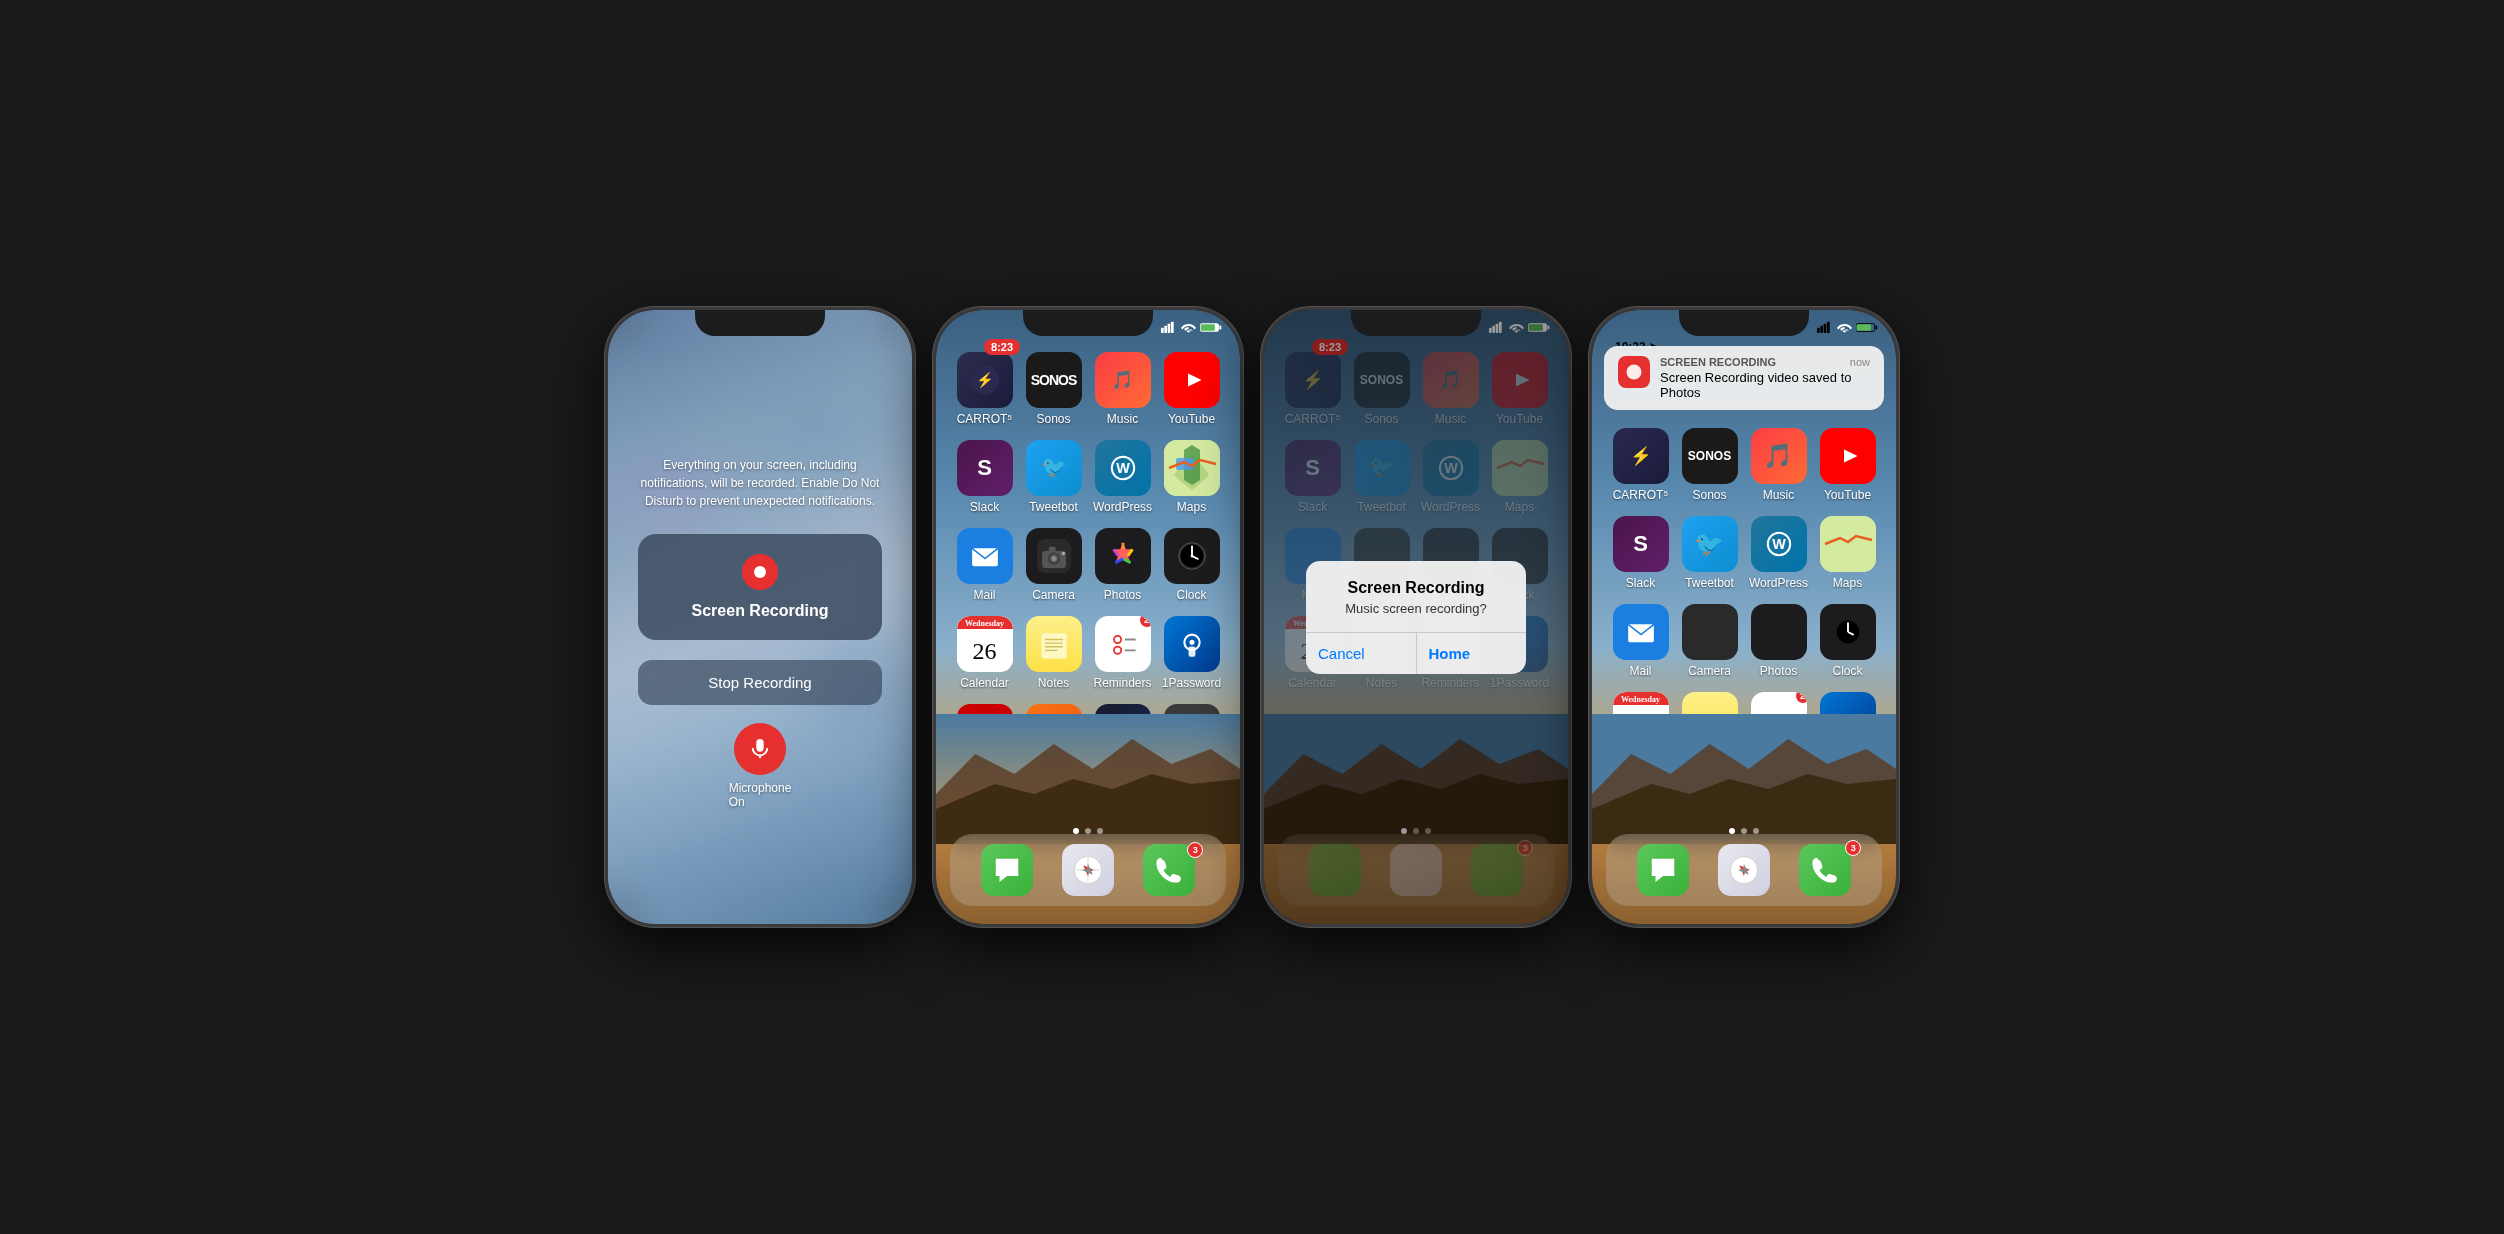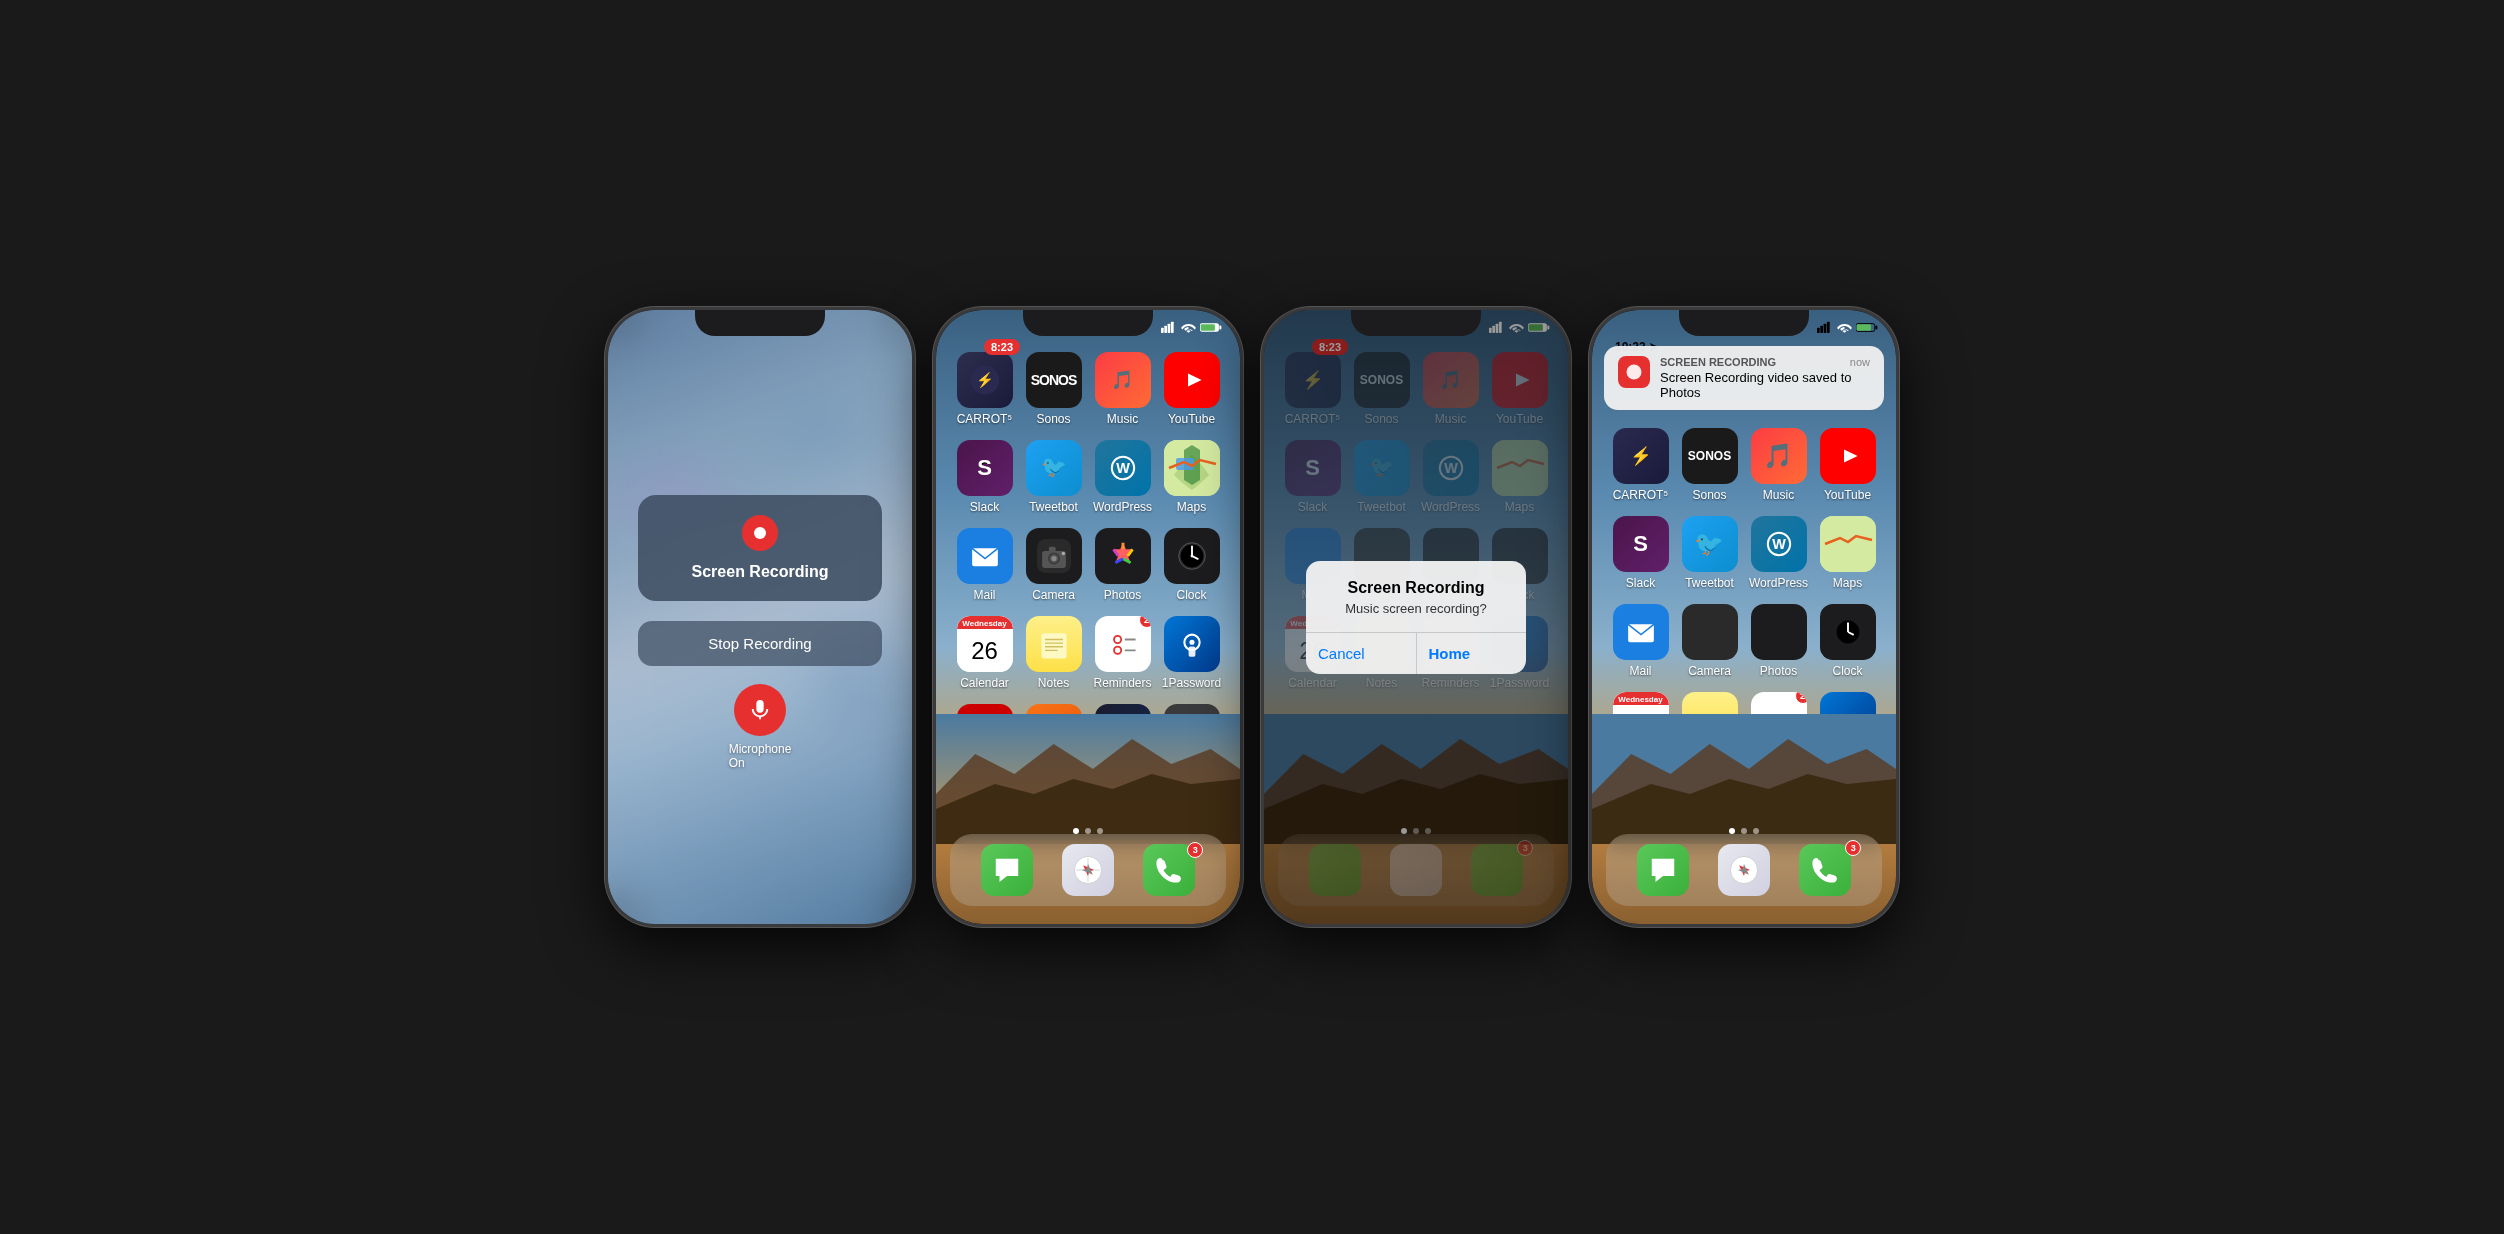--- a/index.html
+++ b/index.html
@@ -383,20 +383,21 @@
       font-size: 13px;
       color: #000;
     }
     
     .calendar-icon-inner {
       display: flex;
       flex-direction: column;
       align-items: flex-end;
       width: 100%;
       height: 100%;
+      font-family: Liberation Serif, serif;
     }
     .cal-header {
       background: #e63030;
       width: 100%;
       border-radius: 13px 13px 0 0;
       text-align: center;
       color: white;
       font-size: 8px;
       font-weight: 600;
       padding: 3px 0 1px;
@@ -423,20 +424,21 @@
 <body>
 
 <div class="phones-container">
 
   <div class="phone-frame">
     <div class="phone-inner">
       <div class="screen-bg-blur">
         <div class="blur-overlay"></div>
         <div class="notch"></div>
         <div class="recording-screen">
+          <p class="recording-warning">Everything on your screen, including notifications, will be recorded. Enable Do Not Disturb to prevent unexpected notifications.</p>
           <div class="recording-box">
             <div class="recording-icon-circle">
               <svg width="18" height="18" viewBox="0 0 24 24" fill="white">
                   <circle cx="12" cy="12" r="8"></circle>
                 </svg>
             </div>
             <span class="recording-title">Screen Recording</span>
           </div>
           <div class="stop-recording-btn">
             <span>Stop Recording</span>

